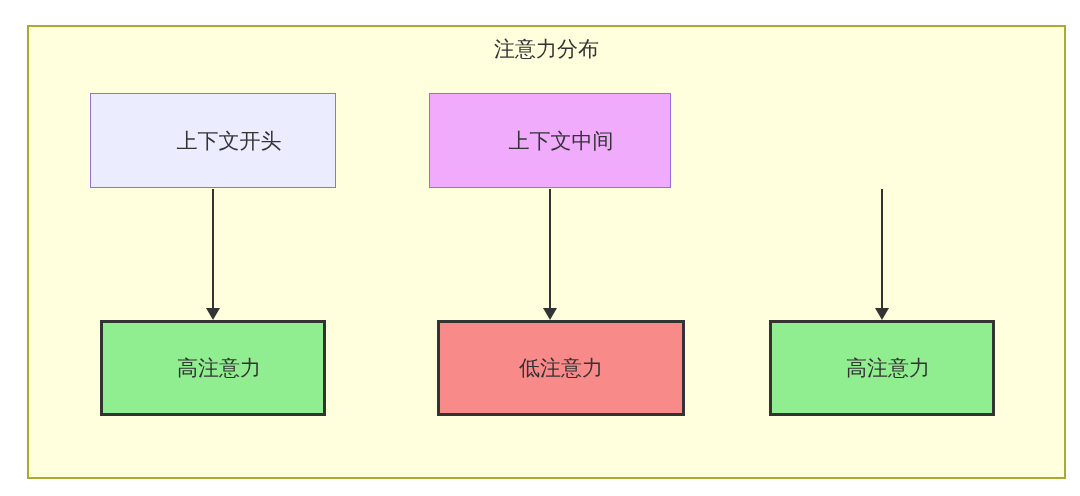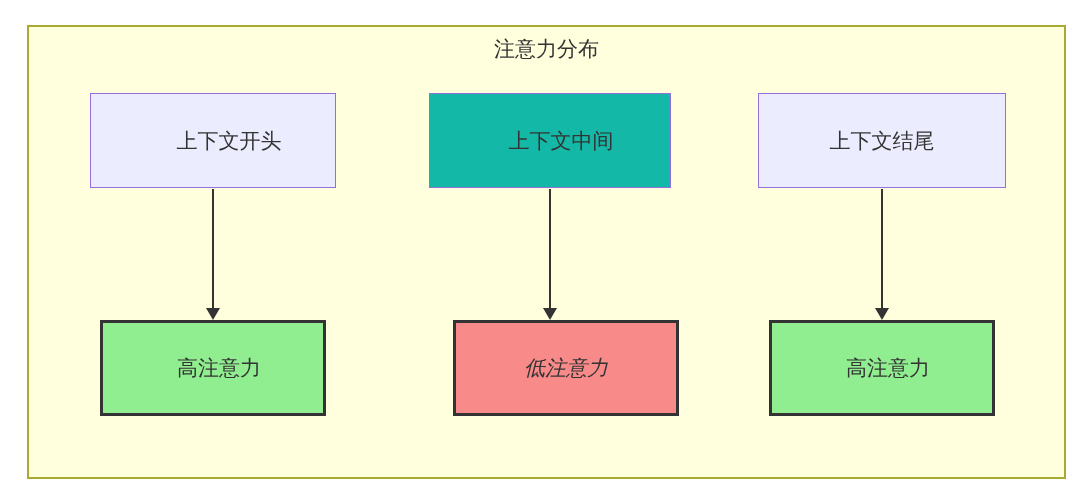--- a/index.html
+++ b/index.html
@@ -22,21 +22,21 @@
     font-size:21px;box-sizing:border-box;text-align:center;color:#333333;
   }
   .ctx{background:#ececff;border:1px solid #9370db;top:93px;height:95px;}
   .res{border:3px solid #333333;top:320px;height:96px;}
   .high{background:#90ee90;padding-left:12px;}
   .low{background:#f98a8a;}
   .ctx.col1{left:90px;width:246px;}
   .ctx.col2{left:429px;width:242px;}
   .ctx.col3{left:758px;width:248px;}
   .res.col1{left:100px;width:226px;}
-  .res.col2{left:453px;width:226px;font-style:italic;}
+  .res.col2{left:437px;width:248px;}
   .res.col3{left:769px;width:226px;}
   .arrow{position:absolute;top:189px;width:14px;height:131px;}
   .arrow.col1{left:206px;}
   .arrow.col2{left:543px;}
   .arrow.col3{left:875px;}
   .arrow .line{position:absolute;left:6px;top:0;width:2px;height:120px;background:#333333;}
   .arrow .head{
     position:absolute;left:0;top:119px;width:0;height:0;
     border-left:7px solid transparent;border-right:7px solid transparent;
     border-top:12px solid #333333;
@@ -51,27 +51,26 @@
     <div class="title">注意力分布</div>
   </div>
 
   <div class="node ctx col1" style="background-color: rgb(236, 236, 255); padding-left: 32px;">上下文开头</div>
   <div class="arrow col1">
     <div class="line"></div>
     <div class="head"></div>
   </div>
   <div class="node res high col1" style="background-color: rgb(144, 238, 144);">高注意力</div>
 
-  <div class="node ctx col2" style="background-color: #14b8a6; padding-left: 22px;">上下文中间</div>
+  <div class="node ctx col2" style="background-color: #f0abfc; padding-left: 22px;">上下文中间</div>
   <div class="arrow col2">
     <div class="line"></div>
     <div class="head"></div>
   </div>
   <div class="node res low col2" style="background-color: rgb(249, 138, 138);">低注意力</div>
 
-  <div class="node ctx col3" style="background-color: rgb(236, 236, 255);">上下文结尾</div>
   <div class="arrow col3">
     <div class="line"></div>
     <div class="head"></div>
   </div>
   <div class="node res high col3" style="background-color: rgb(144, 238, 144);">高注意力</div>
 
 </div>
 
 </body></html>

